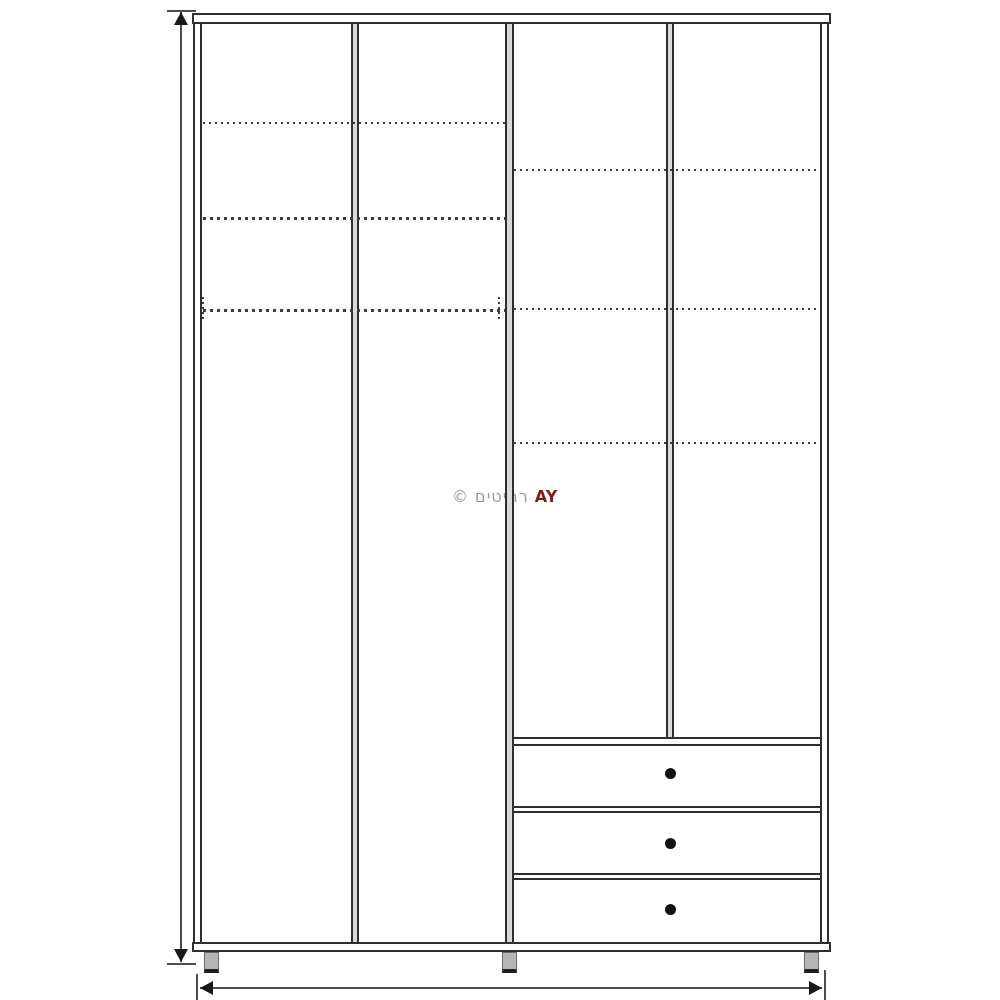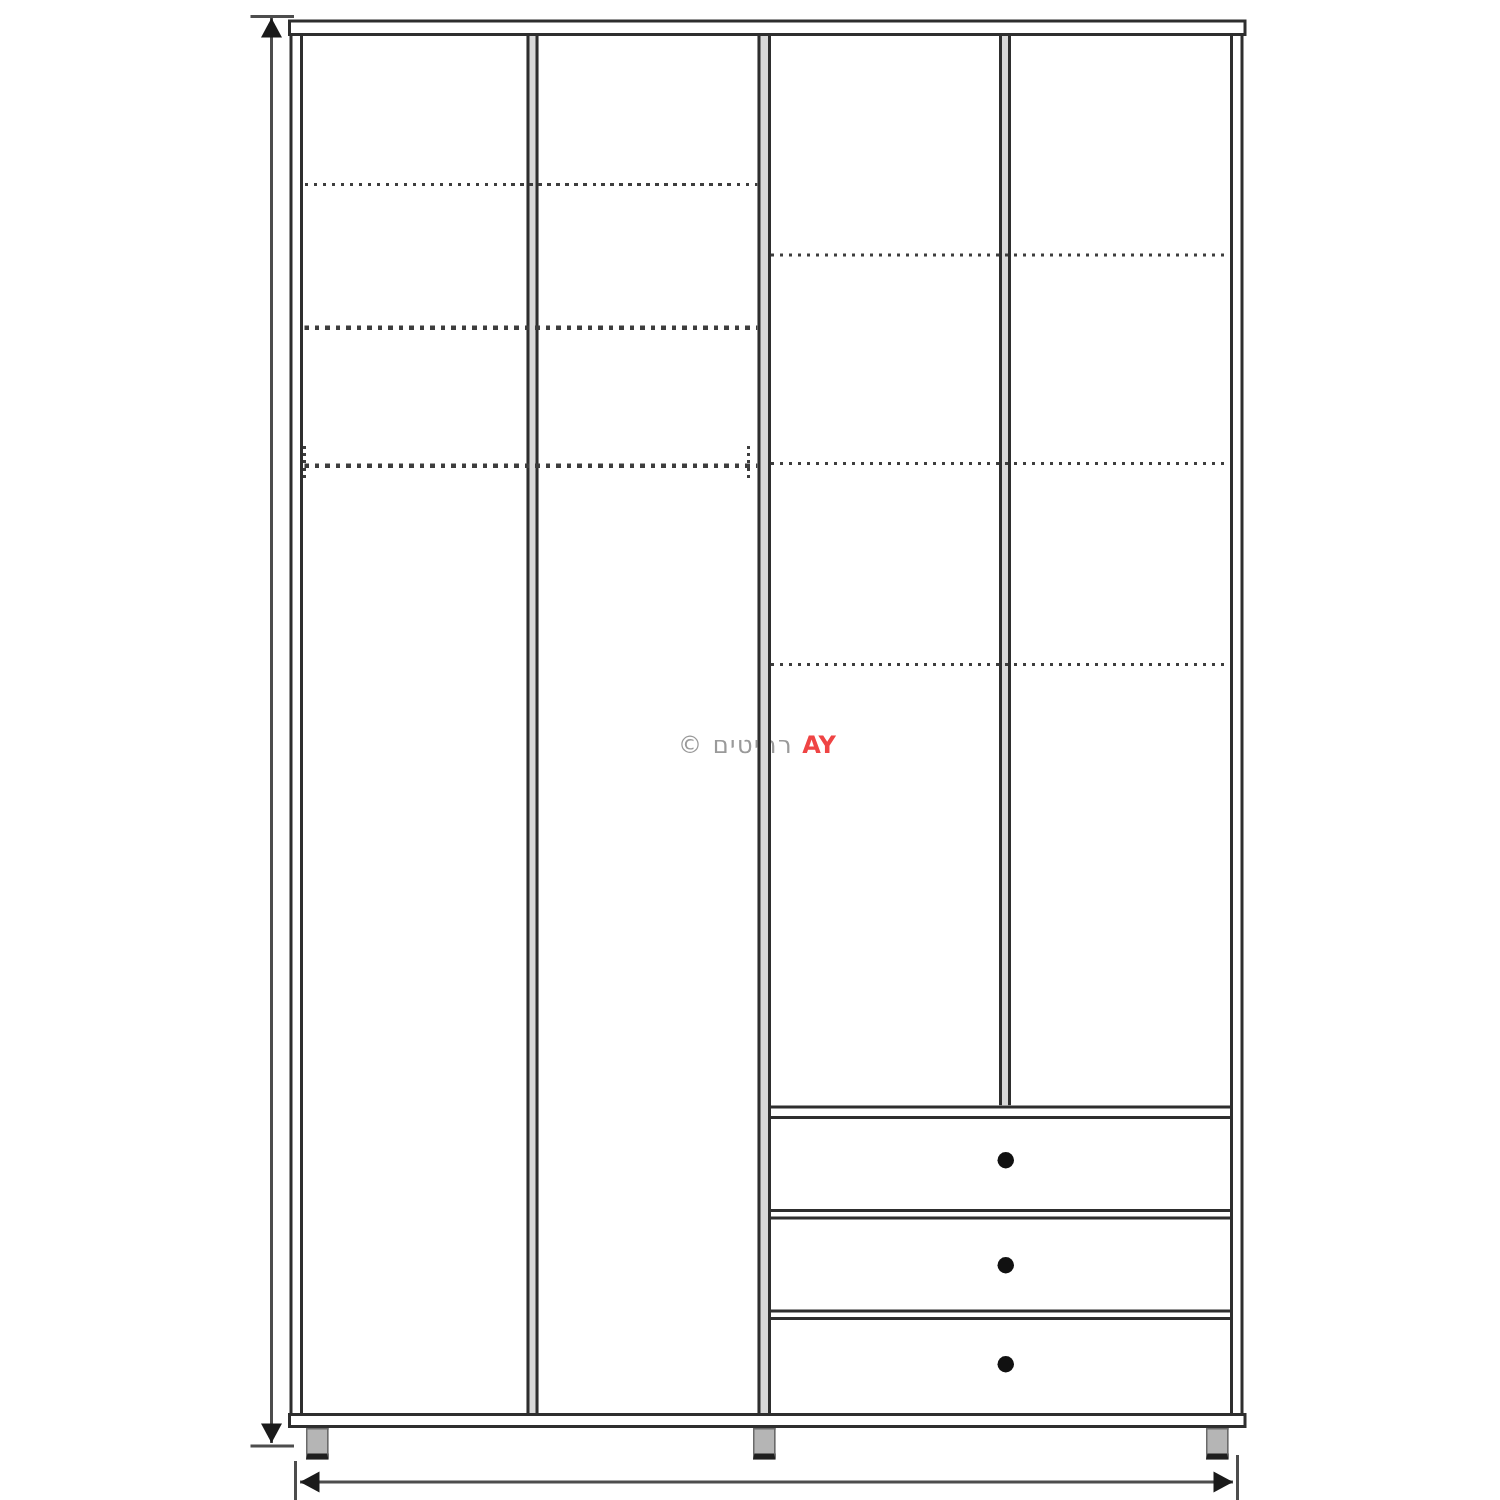--- a/index.html
+++ b/index.html
@@ -36,21 +36,21 @@
   .arrow-right{border-top:7px solid transparent;border-bottom:7px solid transparent;border-left:13px solid #1a1a1a;}
   
   .foot{width:15px;height:21px;background:var(--footfill);border:1px solid #6a6a6a;border-bottom:4px solid #1f1f1f;}
   
   .knob{width:11px;height:11px;border-radius:50%;background:#111;}
   
   #watermark{
     font-size:16px;letter-spacing:1px;white-space:nowrap;z-index:0;
     color:#9a9a9a;direction:ltr;
   }
-  #watermark .wm-gold{color:#ef4444;font-weight:bold;letter-spacing:0;}
+  #watermark .wm-gold{color:#7f1d1d;font-weight:bold;letter-spacing:0;}
   .draw{z-index:1;}
 </style>
 </head>
 <body>
 
 <div id="stage">
 
   <div id="watermark" class="abs" style="left:452px;top:487px;">
     <span><span>©</span><span> רהיטים</span></span>
     <span class="wm-gold">AY</span>

